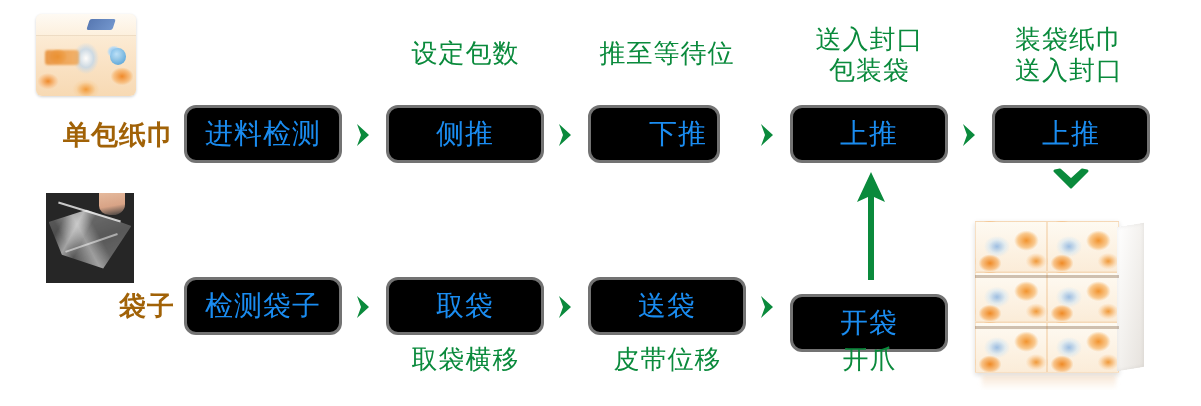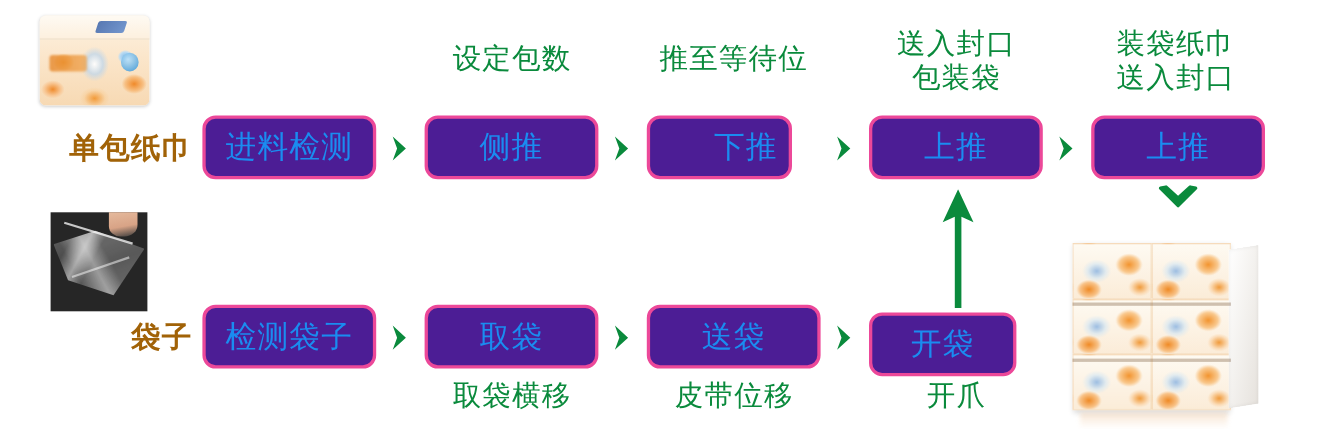--- a/index.html
+++ b/index.html
@@ -8,23 +8,23 @@
     background:#ffffff;
     font-family:"Liberation Sans","DejaVu Sans",sans-serif;
     position:relative;overflow:hidden;
   }
   #stage{position:absolute;left:0;top:0;width:1201px;height:406px;}
 
   
   .pbox{
     position:absolute;
     box-sizing:border-box;
-    border:3px solid #ec4899;
+    border:3px solid #737373;
     border-radius:12px;
-    background:#4c1d95;
+    background:#000000;
     display:flex;align-items:center;justify-content:center;
     color:#1a8cf0;
     font-size:28px;
     letter-spacing:1px;
     white-space:nowrap;
     height:58px;
   }
 
   
   .chev{
@@ -252,21 +252,21 @@
   </div>
 
   <div class="pbox" style="left:588px;top:277px;width:158px;">送袋</div>
 
   <div class="chev" style="left:756px;top:292px;">
     <svg viewBox="0 0 22 30">
         <path d="M5 4 L17 15 L5 26 L9 15 Z" fill="#0a8a3c"></path>
       </svg>
   </div>
 
-  <div class="pbox" style="left:790px;top:284px;width:134px;">开袋</div>
+  <div class="pbox" style="left:790px;top:294px;width:158px;">开袋</div>
 
   <div class="glabel" style="left:580px;top:344px;width:175px;">皮带位移</div>
   <div class="glabel" style="left:378px;top:344px;width:175px;">取袋横移</div>
   <div class="glabel" style="left:782px;top:344px;width:175px;">开爪</div>
 
   <div class="imgbox bundle" style="left:968px;top:218px;width:180px;height:172px;">
     <div class="bundle-body">
       <div class="bcell" style="left:0%;  top:0%;"></div>
       <div class="bcell" style="left:50%; top:0%;"></div>
       <div class="bcell" style="left:0%;  top:33.33%;"></div>

